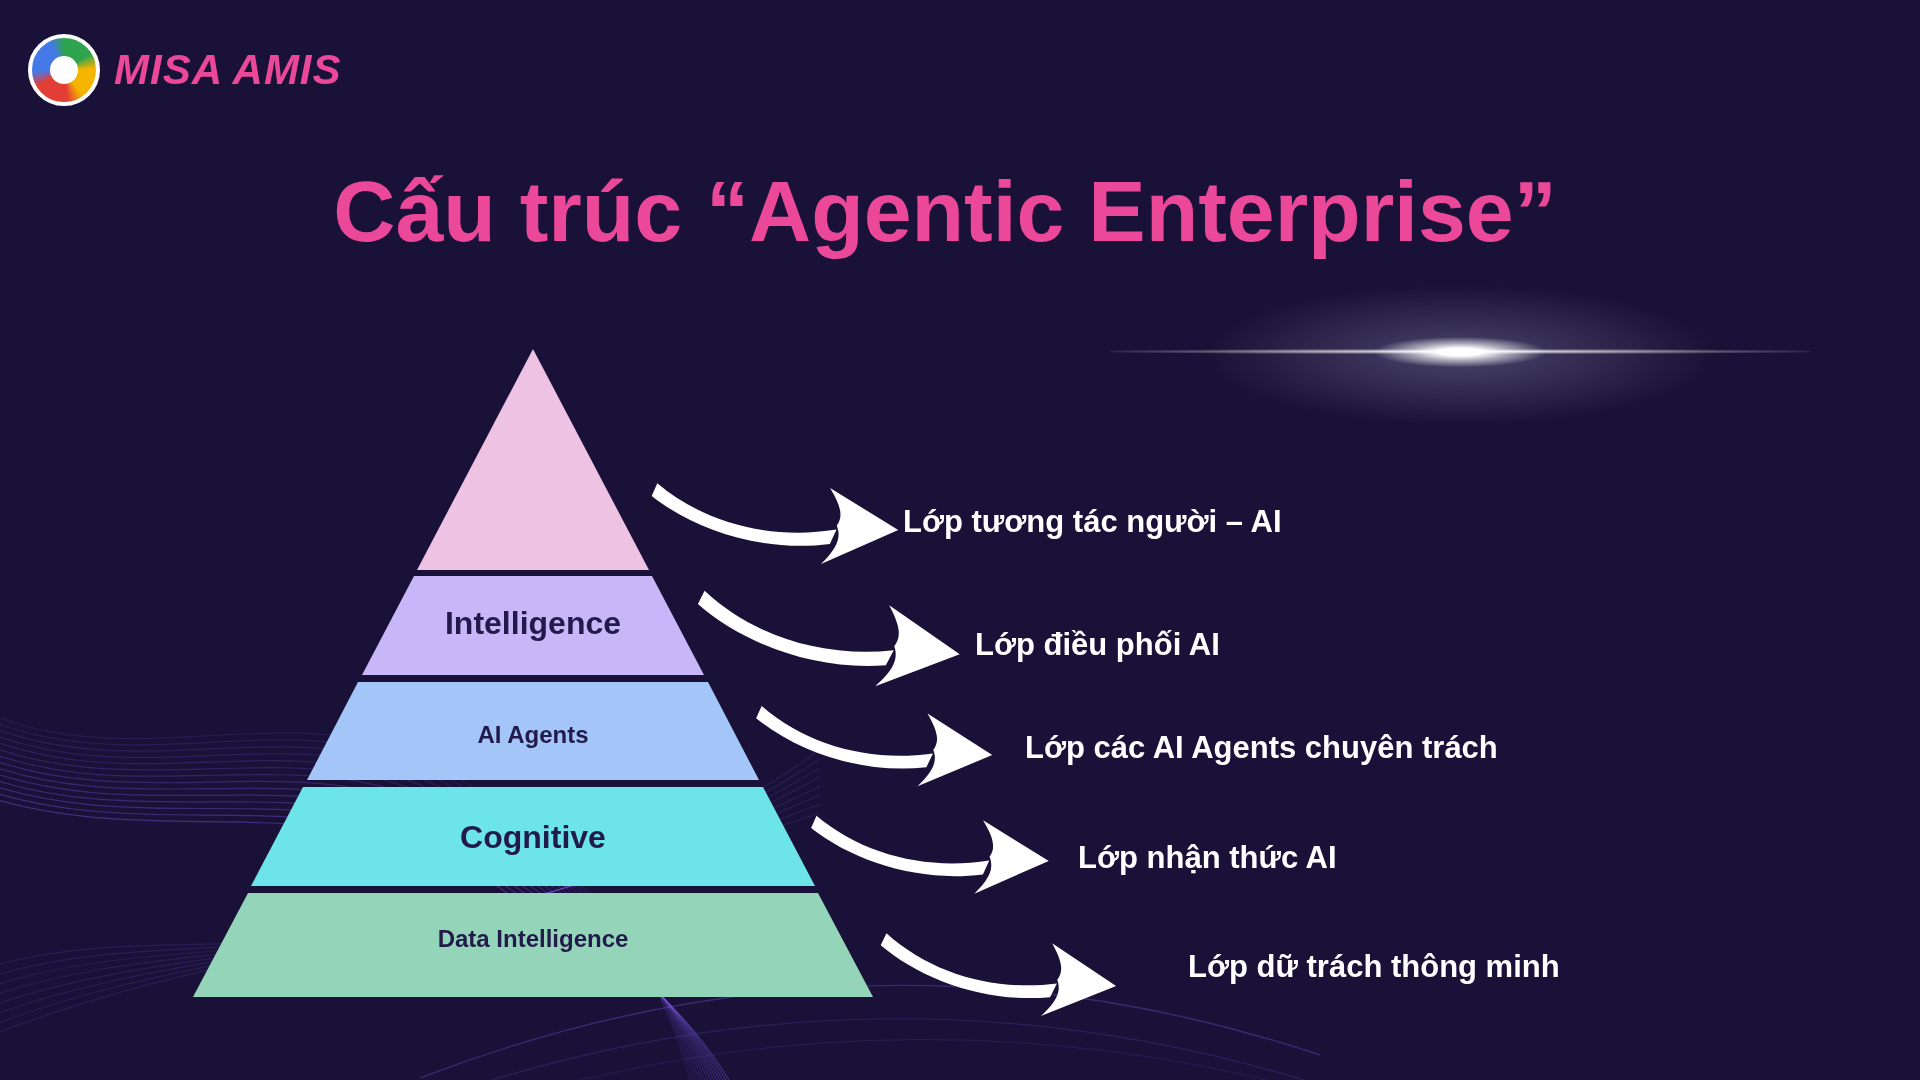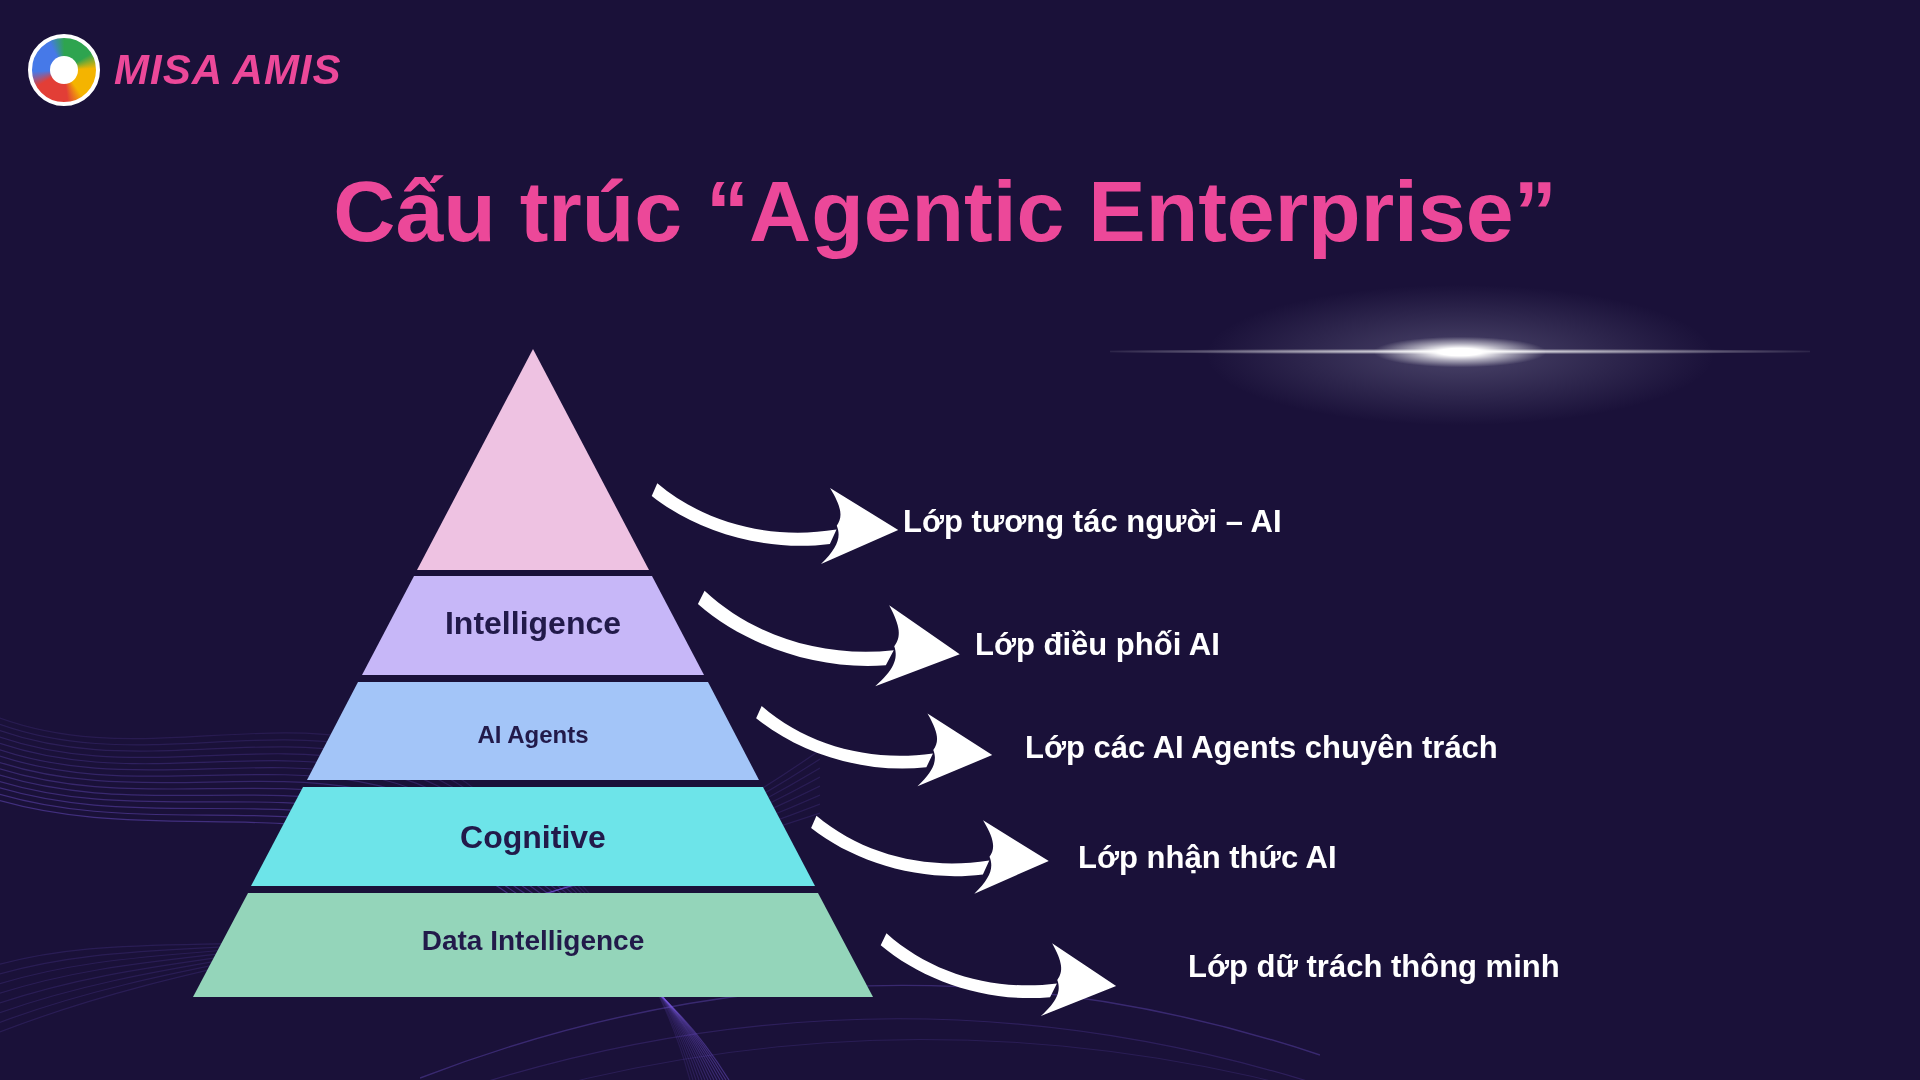--- a/index.html
+++ b/index.html
@@ -32,21 +32,21 @@
     background:radial-gradient(ellipse at 50% 50%,#ffffff 0 18%,rgba(255,255,255,.55) 40%,rgba(255,255,255,0) 72%);}
   
   .pyramid-svg{position:absolute;left:160px;top:330px;width:750px;height:690px;}
   .layer-label{
     position:absolute;color:#221a4a;font-weight:800;text-align:center;line-height:1.22;
   }
   .lab-0{left:423px;top:458px;width:220px;font-size:26px;}
   .lab-1{left:333px;top:604px;width:400px;font-size:32px;}
   .lab-2{left:333px;top:680px;width:400px;font-size:24px;margin-top:40px;}
   .lab-3{left:333px;top:818px;width:400px;font-size:32px;}
-  .lab-4{left:333px;top:924px;width:400px;font-size:28px;}
+  .lab-4{left:333px;top:924px;width:400px;font-size:24px;}
   
   .arrow{position:absolute;overflow:visible;}
   .annotation{
     position:absolute;color:#ffffff;font-weight:800;font-size:31px;line-height:44px;white-space:nowrap;
   }
   .ann-0{left:903px;top:488px;margin-top:12px;}
   .ann-1{left:975px;top:623px;}
   .ann-2{left:1025px;top:726px;}
   .ann-3{left:1078px;top:836px;}
   .ann-4{left:1188px;top:945px;}

